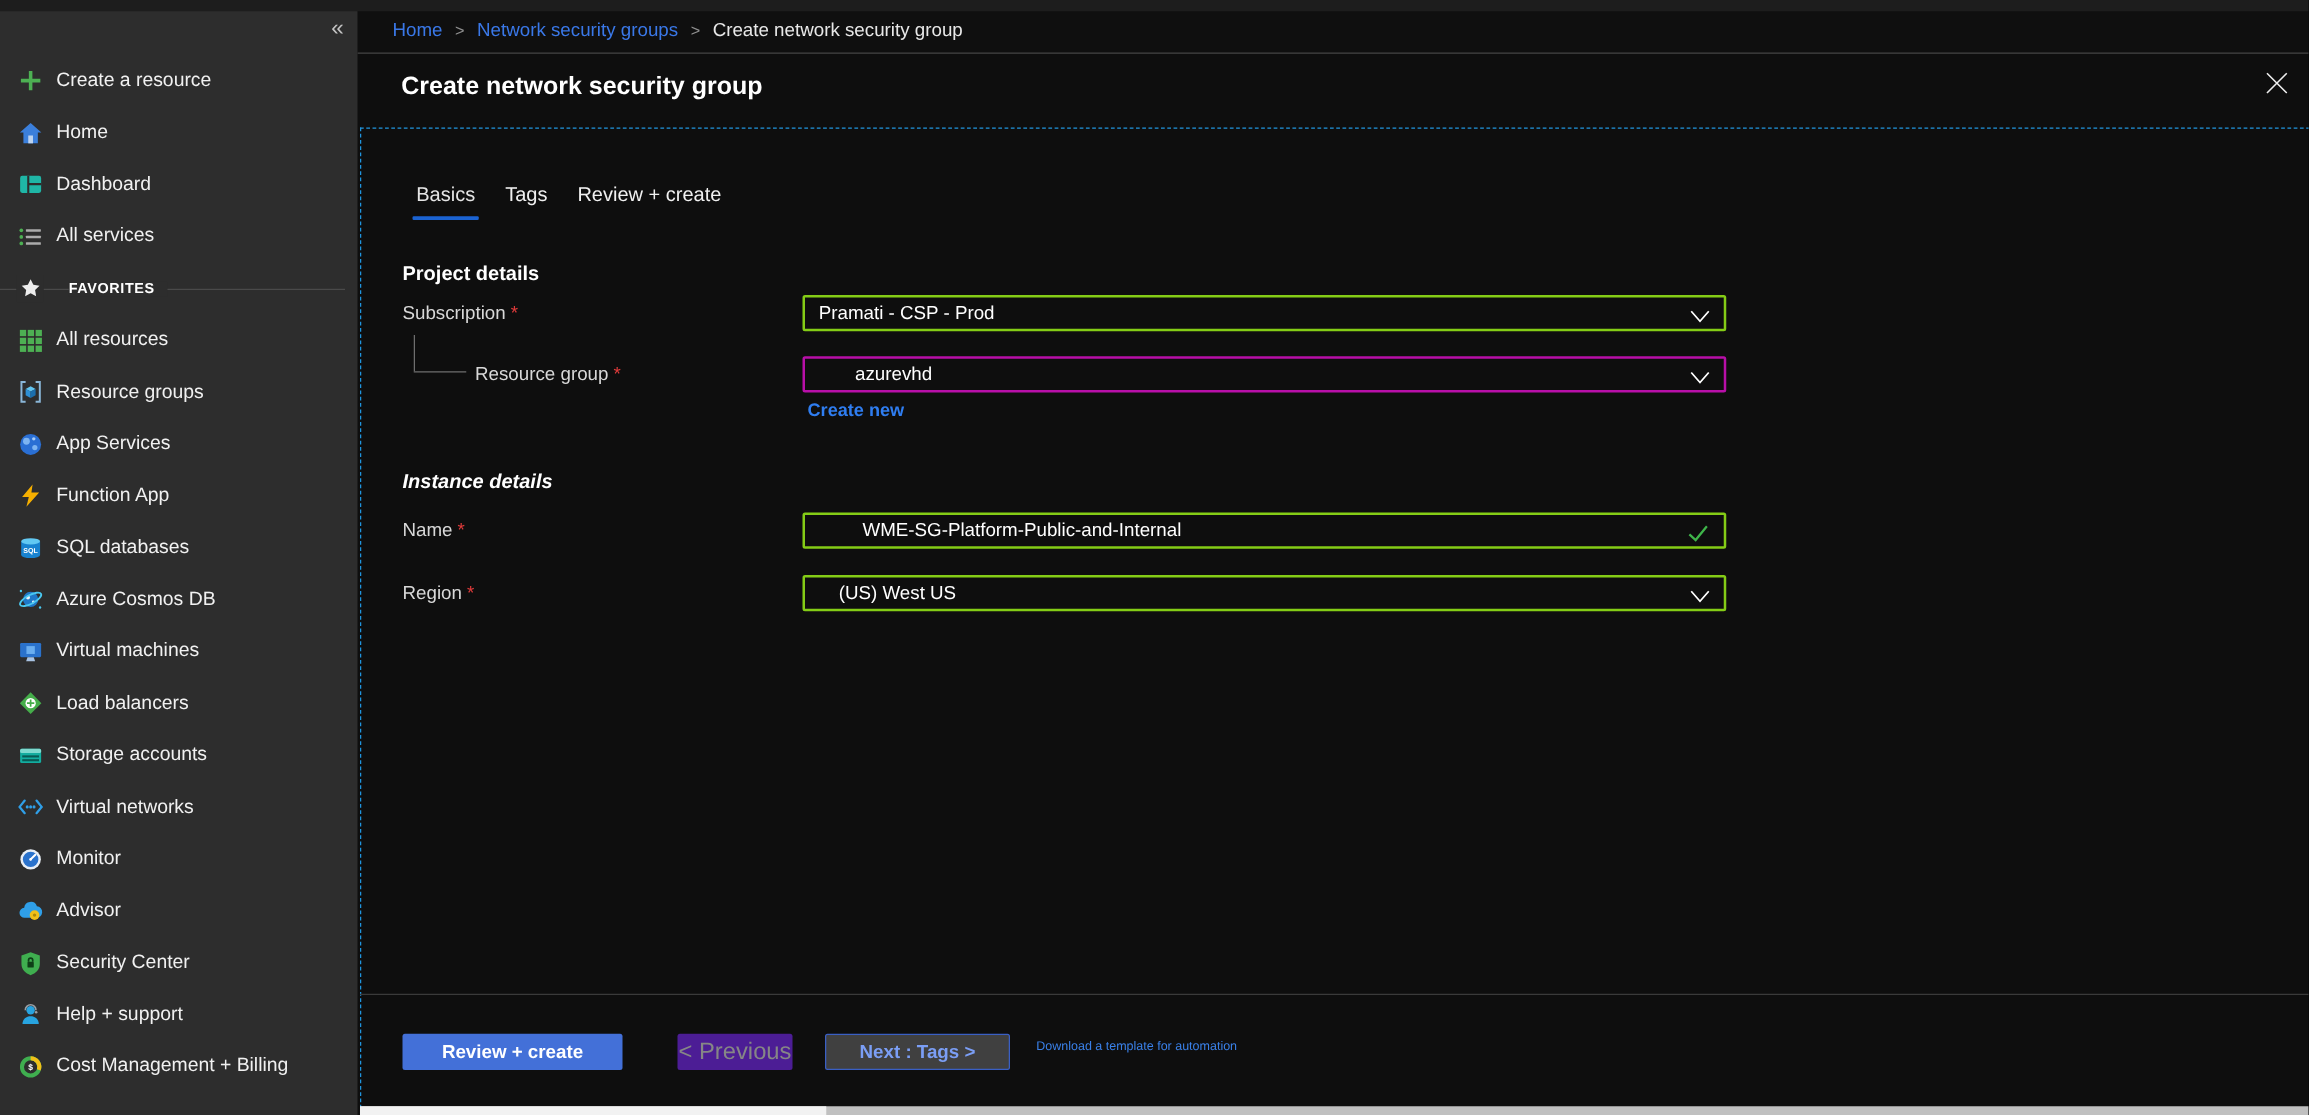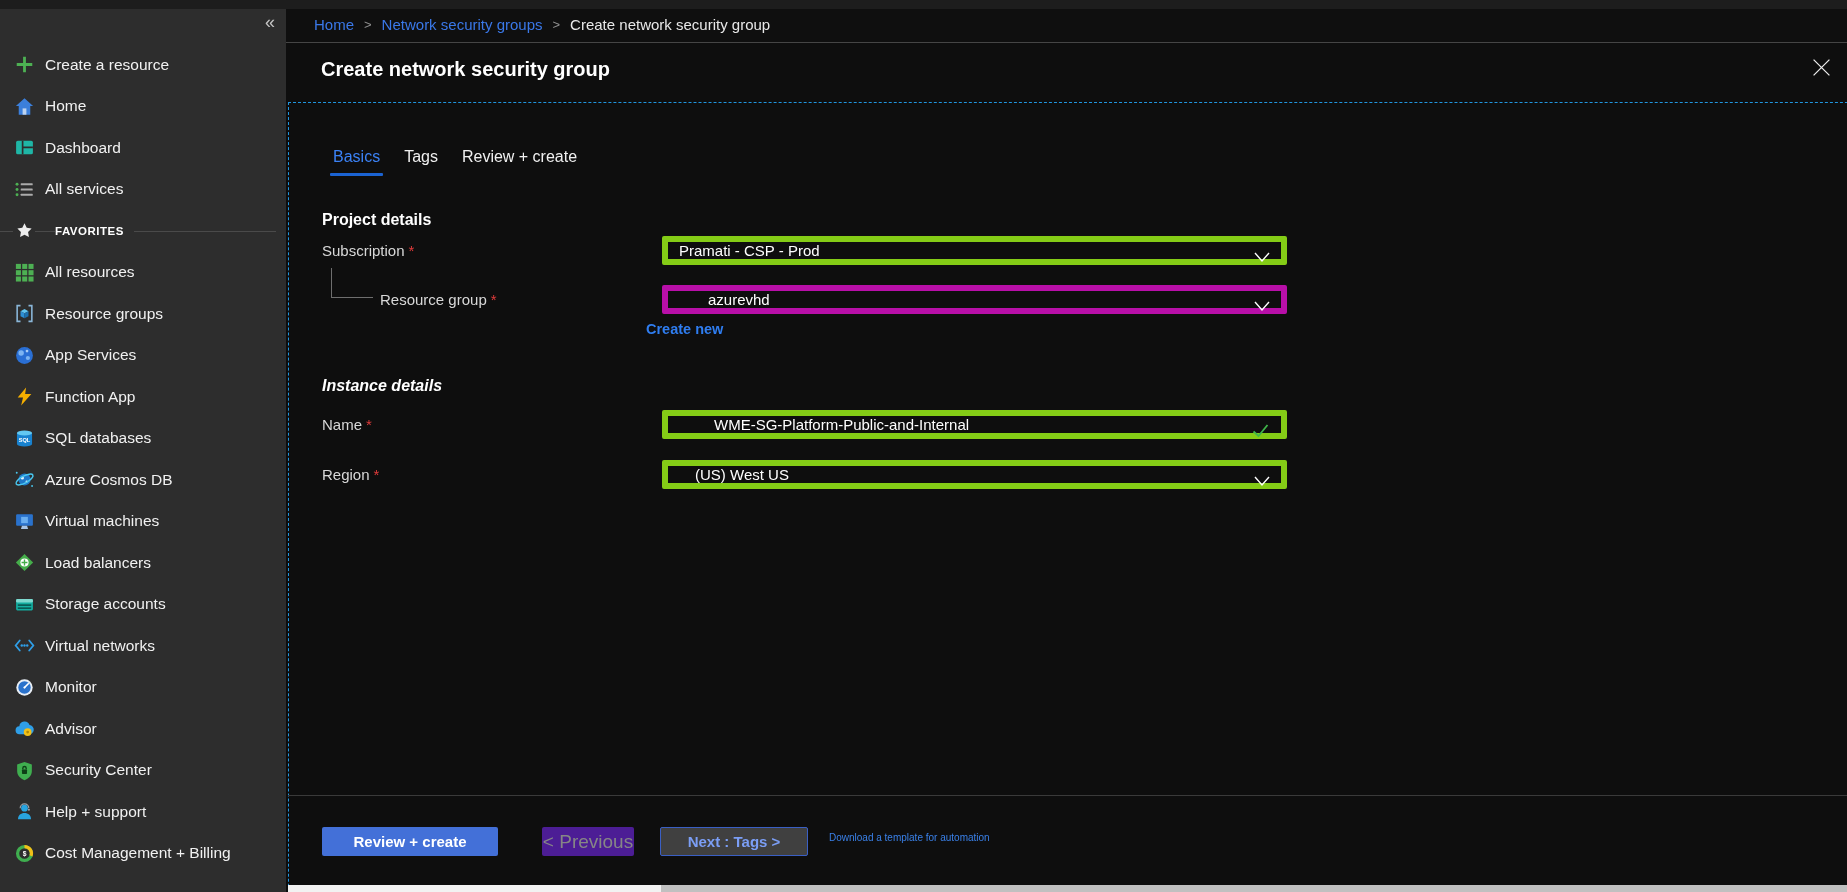--- a/index.html
+++ b/index.html
@@ -40,21 +40,21 @@
 
   .tabs { position:absolute; left:47px; top:148px; display:flex; gap:24px; }
   .tab { font-size:16px; color:#f0f0f0; cursor:pointer; text-align:center; }
   .tab .tab-underline { display:block; height:3px; background:#1b63d2; margin:7px -3px 0 -3px; border-radius:1px; }
 
   .section-heading { position:absolute; left:36px; font-size:16px; font-weight:600; color:#ffffff; }
 
   .f-label { position:absolute; font-size:15px; color:#d8d8d8; }
   .req { color:#e03b3b; margin-left:4px; }
 
-  .field { position:absolute; left:376px; width:625px; height:29px; border:6px solid #84cc16; border-radius:2px; background:#0e0e0e; display:flex; align-items:center; padding-left:11px; cursor:pointer; }
+  .field { position:absolute; left:356px; width:739px; height:29px; border:2px solid #84cc16; border-radius:2px; background:#0e0e0e; display:flex; align-items:center; padding-left:11px; cursor:pointer; }
   .field .field-value { font-size:15px; color:#ffffff; }
   .field .chev { position:absolute; right:10px; top:8px; }
   .field.focused { border-color:#b80fa8;padding-left:40px; }
   .field .valid-check { position:absolute; right:12px; top:6px; }
 
   .connector-v { position:absolute; left:45px; top:268px; width:1px; height:29px; background:#6e6e6e; }
   .connector-h { position:absolute; left:45px; top:297px; width:42px; height:1px; background:#6e6e6e; }
 
   .create-new { position:absolute; left:360px; top:321px; font-size:14.5px; font-weight:600; color:#2f7df0; cursor:pointer; }
 
@@ -316,21 +316,21 @@
           <svg width="19" height="19" viewBox="0 0 18 18">
               <path d="M1.5 1.5 16.5 16.5 M16.5 1.5 1.5 16.5" stroke="#ececec" stroke-width="1.2"></path>
             </svg>
         </span>
       </div>
     </div>
 
     <div class="dashed-outline"></div>
 
     <div class="tabs">
-      <div class="tab" style="color:#3b82f6;">
+      <div class="tab" style="color:#e5e5e5;">
         <span>Basics</span>
         <span class="tab-underline"></span>
       </div>
       <div class="tab">
         <span>Tags</span>
       </div>
       <div class="tab">
         <span>Review + create</span>
       </div>
     </div>

